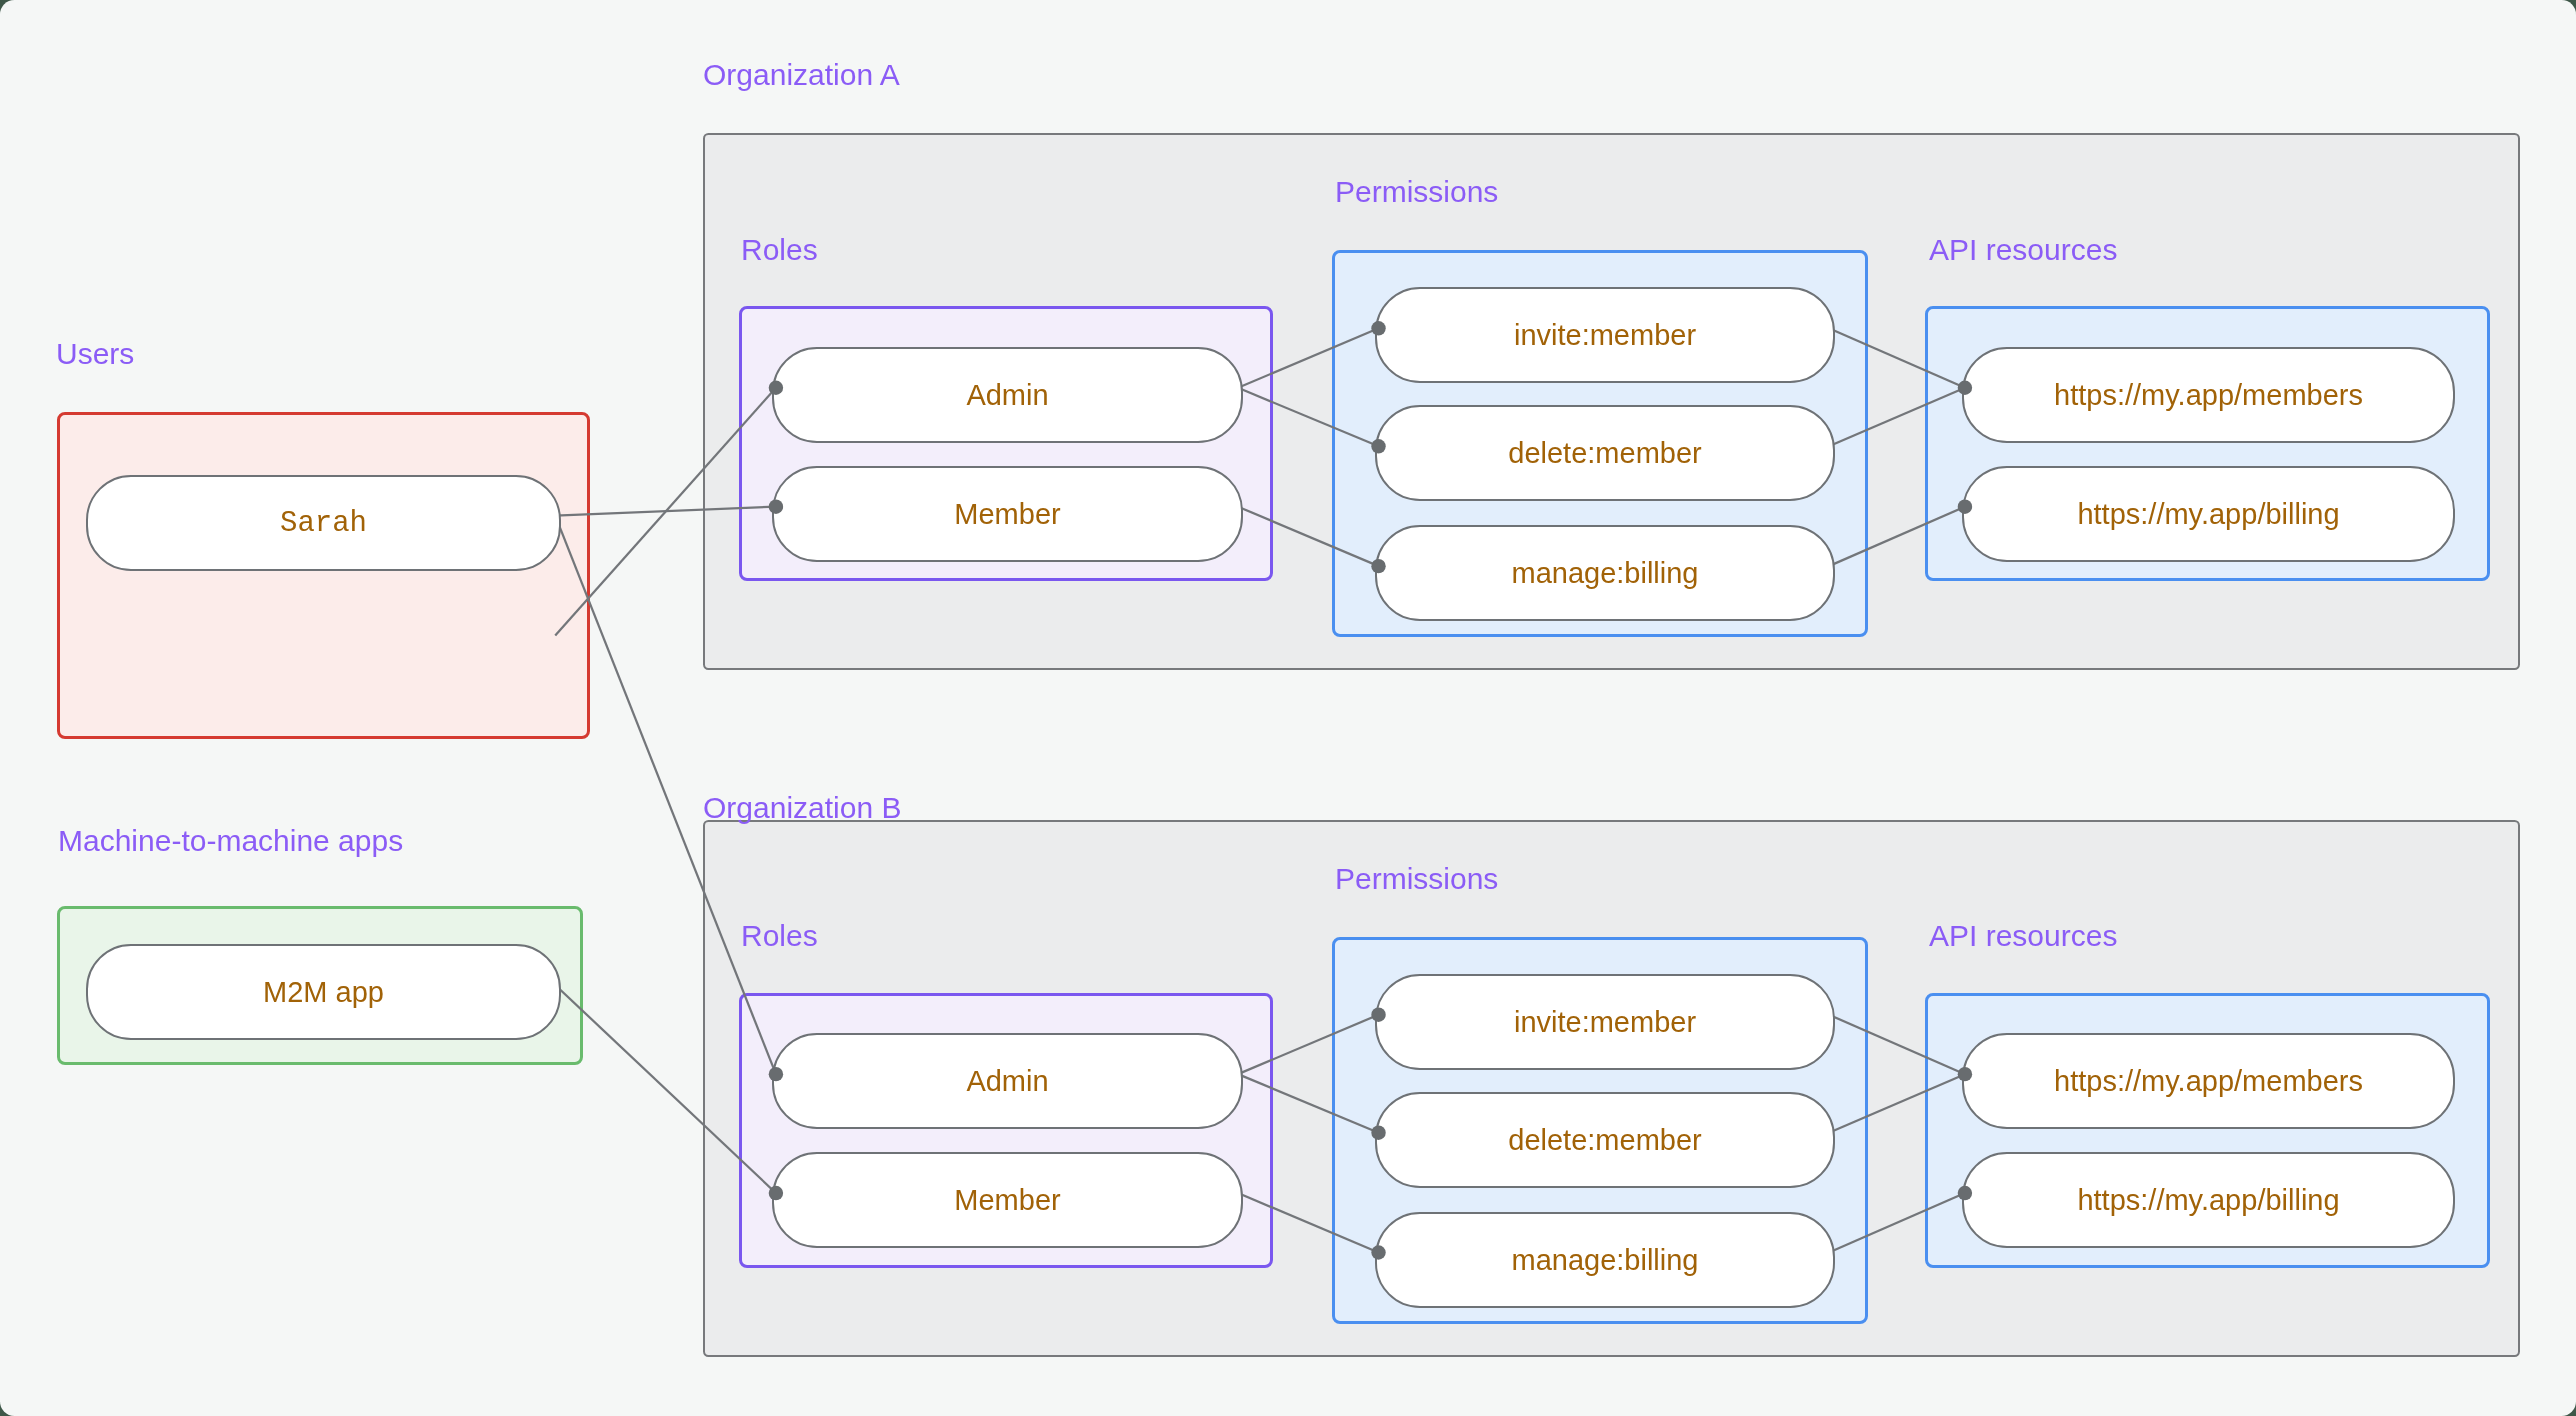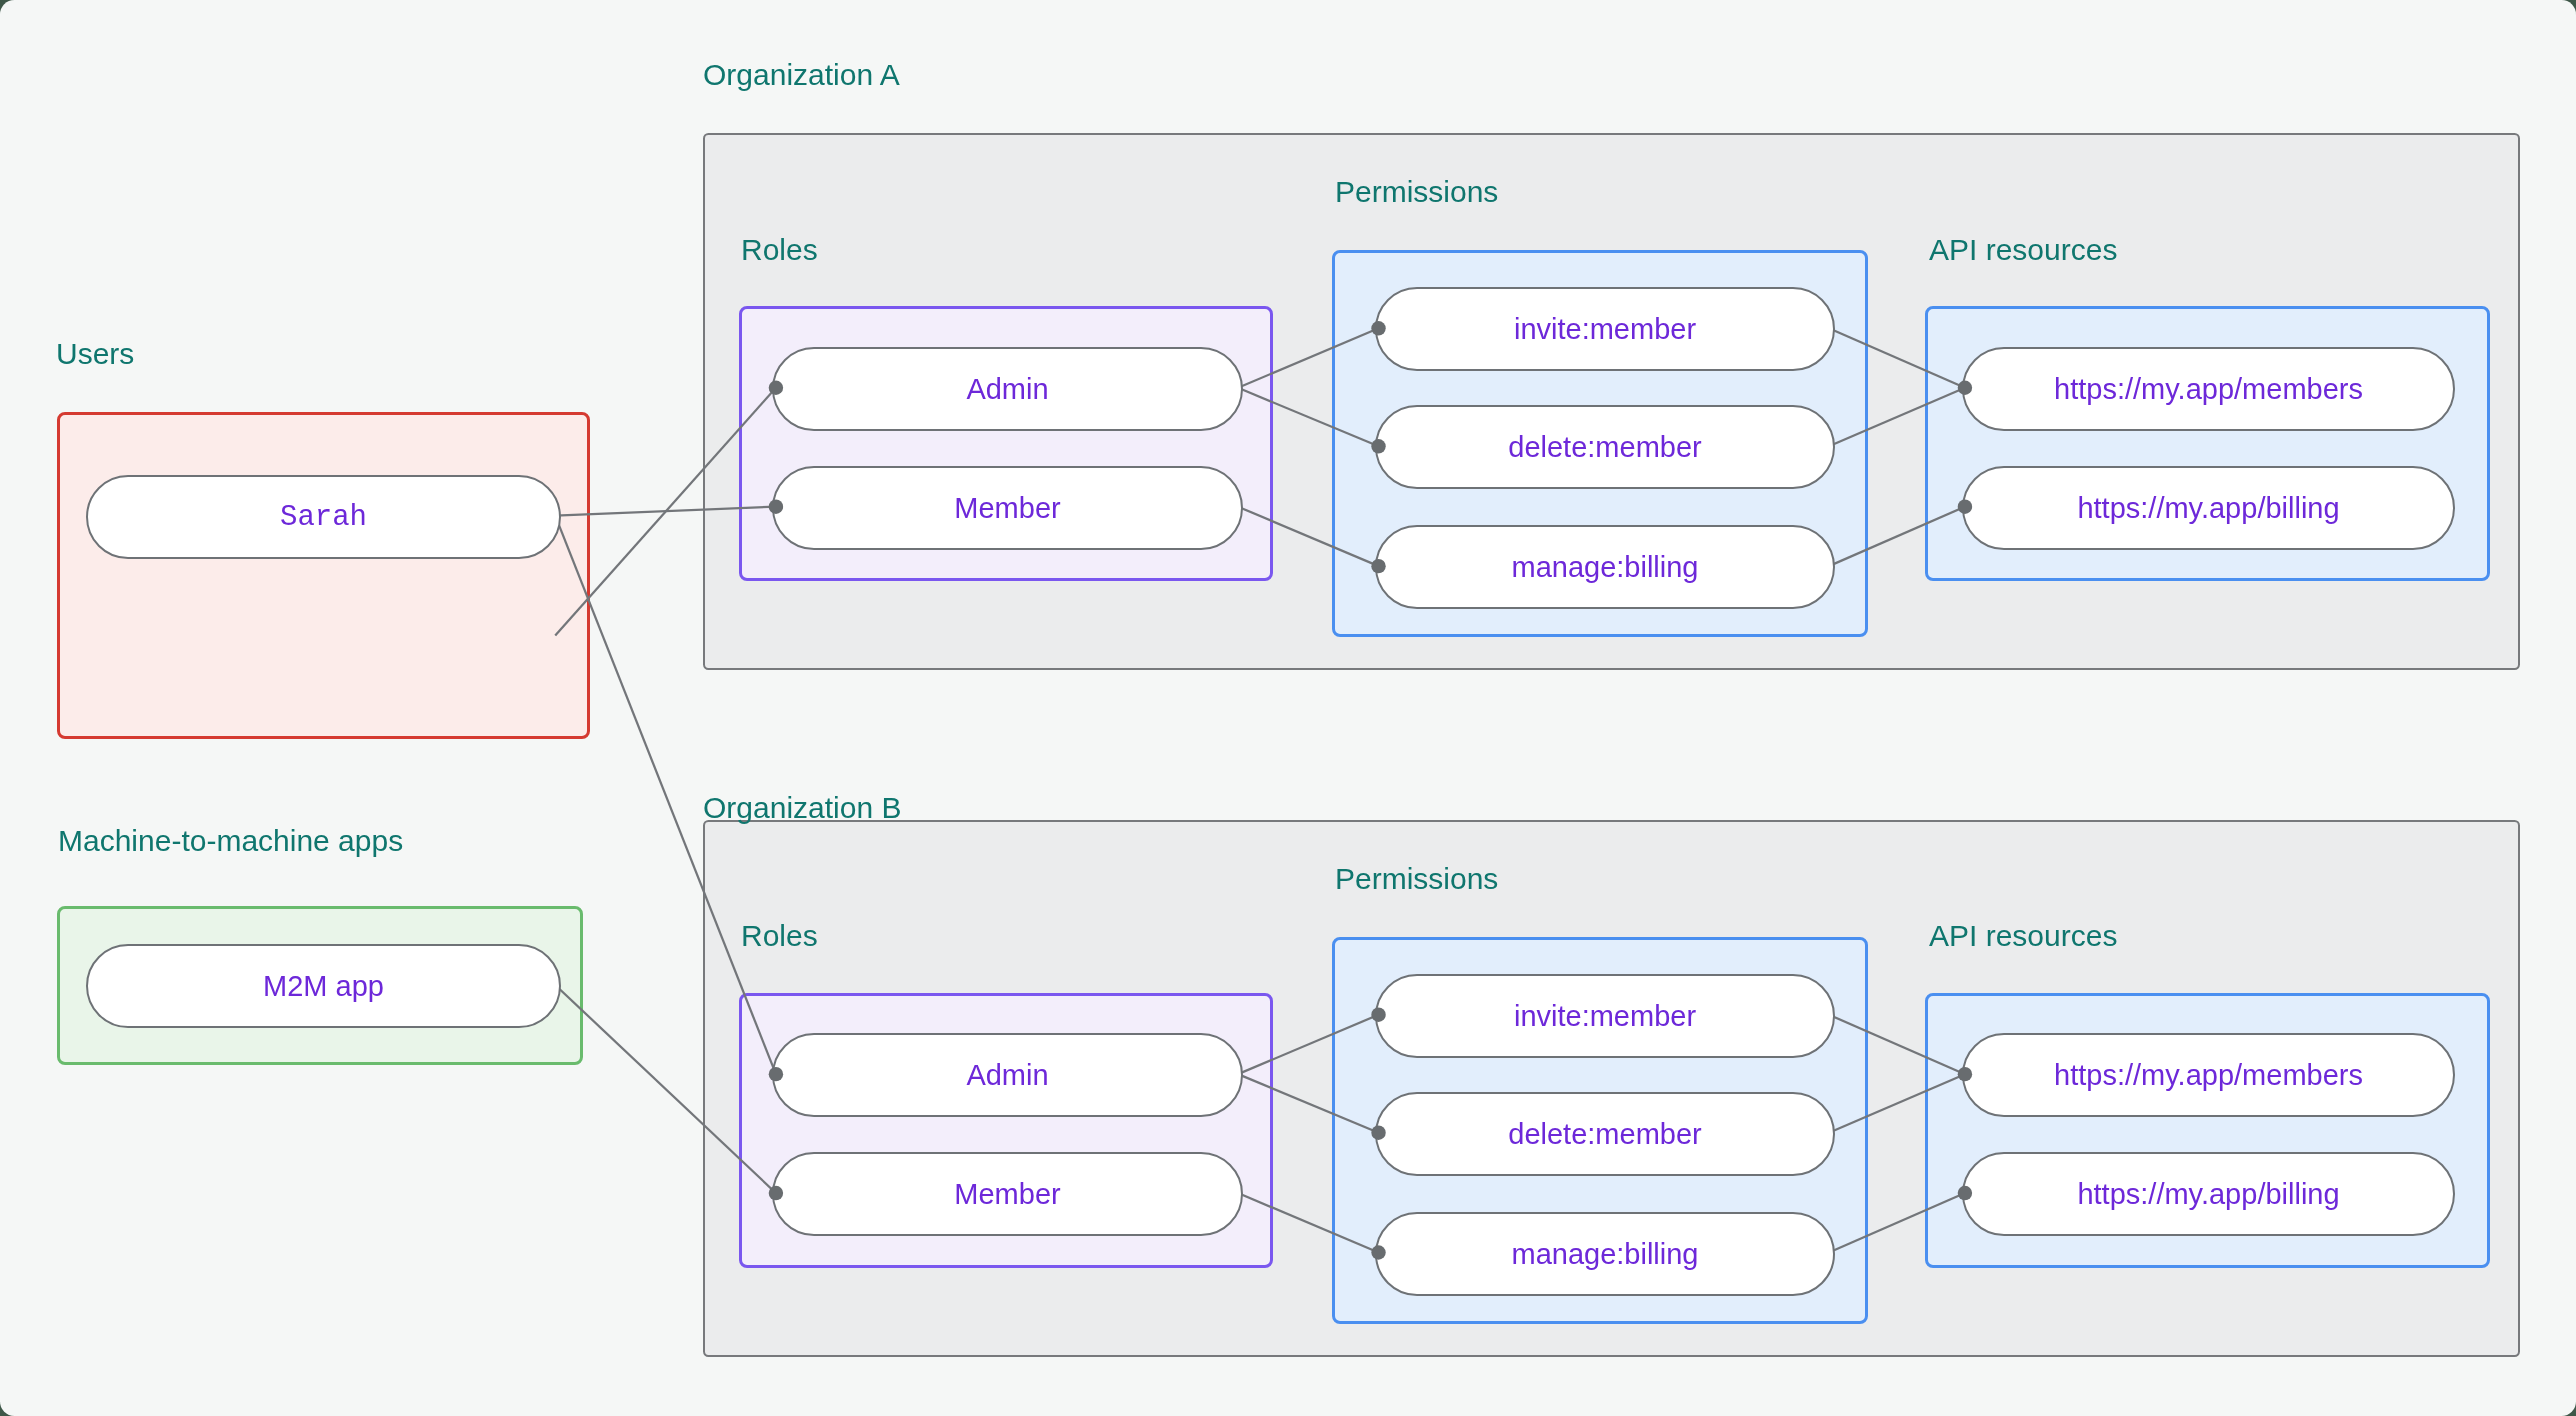--- a/index.html
+++ b/index.html
@@ -38,37 +38,37 @@
   .gbox.org    { background: #ebeced; border: 2.7px solid #77797c; border-radius: 5.4px; }
   .gbox.red    { background: #fcecea; border: 3.6px solid #d53a31; }
   .gbox.green  { background: #e9f5e9; border: 3.6px solid #69bb6d; }
   .gbox.purple { background: #f3eefb; border: 3.6px solid #7a57ef; }
   .gbox.blue   { background: #e2eefc; border: 3.6px solid #4a8ff0; }
 
   .glabel {
     position: absolute;
     font-size: 30px;
     line-height: 38px;
-    color: #0f766e;
+    color: #8b5cf6;
     white-space: nowrap;
     z-index: 2;
   }
 
   .pill {
     position: absolute;
     box-sizing: border-box;
-    height: 84px;
+    height: 96px;
     background: #ffffff;
     border: 2.7px solid #6e7276;
     border-radius: 45px;
     display: flex;
     align-items: center;
     justify-content: center;
     font-size: 29px;
-    color: #6d28d9;
+    color: #a16207;
     white-space: nowrap;
     z-index: 10;
   }
 
   
   #box-users   { left: 57px;   top: 412px;  width: 533px;  height: 327px; }
   #box-m2m     { left: 57px;   top: 906px; width: 526px;  height: 159px; }
   #box-org-a   { left: 703px;  top: 133px;  width: 1817px; height: 537px; }
   #box-roles-a { left: 739px;  top: 306px;  width: 534px;  height: 275px; }
   #box-perms-a { left: 1332px; top: 250px;  width: 536px;  height: 387px; }

